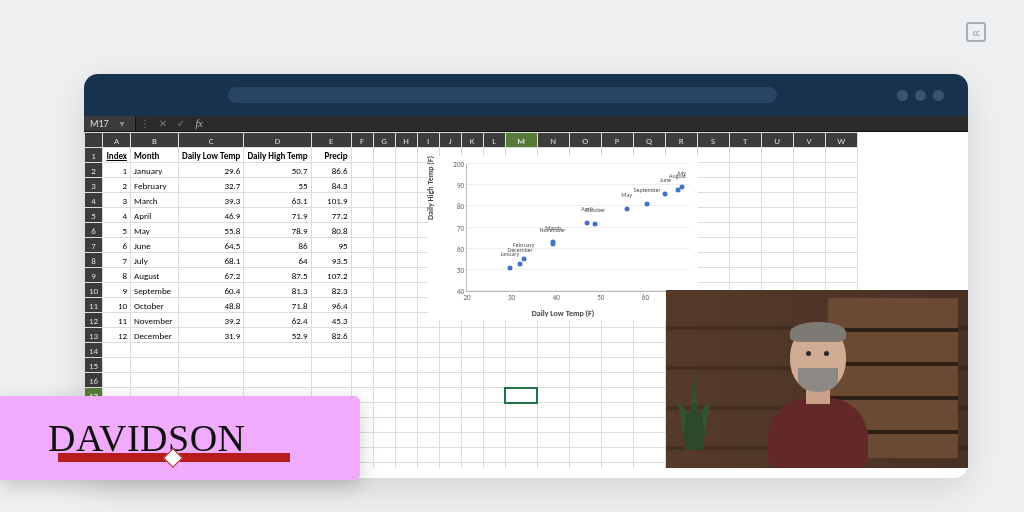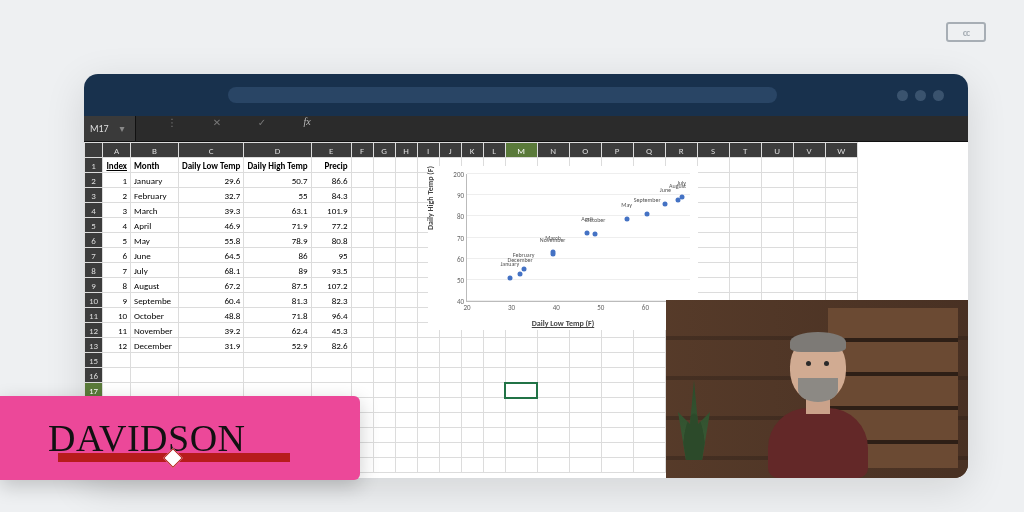--- a/index.html
+++ b/index.html
@@ -1,32 +1,32 @@
 <!DOCTYPE html>
 <html><head>
 <meta charset="utf-8">
 <style>
   * { box-sizing: border-box; margin: 0; padding: 0; }
   html, body { width: 1024px; height: 512px; overflow: hidden; }
   body { background: #eef0f2; font-family: Calibri, Arial, sans-serif; position: relative; }
 
   
   .cc-logo { position: absolute; top: 22px; right: 38px; display: flex; align-items: center; gap: 6px; color: #9ba3ab; opacity: .85; }
-  .cc-logo .box { width: 40px; height: 20px; border: 2px solid #9ba3ab; border-radius: 3px; display:flex; align-items:center; justify-content:center; font-size:10px; font-weight:700; letter-spacing:-1px;margin-left:44px;}
+  .cc-logo .box { width: 20px; height: 20px; border: 2px solid #9ba3ab; border-radius: 3px; display:flex; align-items:center; justify-content:center; font-size:10px; font-weight:700; letter-spacing:-1px;margin-left:44px;}
   .cc-logo .txt { font-family: Georgia, serif; font-size: 20px; font-weight: 600; }
 
   
   .card { position:absolute; top:74px; left:84px; width:884px; height:404px; background:#fff; border-radius:14px; box-shadow:0 10px 40px rgba(0,0,0,.12); overflow:hidden; }
   .titlebar { height:42px; background:#18314d; display:flex; align-items:center; padding:0 24px; }
   .urlbar { flex:1; margin:0 120px 0 120px; height:16px; background:#294565; border-radius:10px; }
   .dots { display:flex; gap:7px; margin-left:auto; }
   .dots span{ width:11px; height:11px; border-radius:50%; background:#3a536e; }
 
   
-  .excel-bar { height:26px; background:#2b2b2b; display:flex; align-items:flex-start; font-size:10px; color:#ddd; border-bottom:1px solid #111;gap:27px;}
+  .excel-bar { height:16px; background:#2b2b2b; display:flex; align-items:center; font-size:10px; color:#ddd; border-bottom:1px solid #111;}
   .namebox { width:52px; height:100%; background:#3a3a3a; display:flex; align-items:center; padding:0 6px; border-right:1px solid #111; }
   .namebox-drop { width:14px; text-align:center; color:#888; margin-left:auto; }
   .fxsep{ width:18px; display:flex; align-items:center; justify-content:center; color:#777;}
   .fxitalic{ font-style:italic; font-family:Georgia,serif; color:#bbb;}
   .fxbar { flex:1; height:100%; background:#2b2b2b; }
 
   
   .grid-wrap{ position:relative; height:calc(100% - 68px); background:#fff; overflow:hidden;}
   table.grid{ border-collapse:collapse; font-size:9px; table-layout:fixed;}
   table.grid th, table.grid td{ border:1px solid #dcdcdc; height:14px; padding:0 3px; white-space:nowrap; overflow:hidden;}
@@ -40,21 +40,21 @@
   table.grid tr.sel th.rowhdr{ background:#5a7a3a; color:#fff;}
   table.grid td.selcell{ outline:2px solid #217346; outline-offset:-1px;}
 
   
   .chart{ position:absolute; top:24px; left:344px; width:270px; height:164px; background:#fff;}
   .chart .plot{ position:absolute; top:8px; left:38px; right:8px; bottom:28px; border-left:1px solid #bbb; border-bottom:1px solid #bbb;}
   .chart .grid-lines div{position:absolute;left:0;right:0;height:0;border-top:1px solid #eee;}
   .chart .pt{position:absolute;width:5px;height:5px;border-radius:50%;background:#4472C4;transform:translate(-50%,50%);}
   .chart .lbl{position:absolute;font-size:6px;color:#555;transform:translate(-50%,-120%);white-space:nowrap;}
   .chart .ytitle{position:absolute;left:2px;top:50%;transform:rotate(-90deg) translateX(36%);transform-origin:left center;font-size:8px;font-weight:700;color:#444;}
-  .chart .xtitle{position:absolute;bottom:2px;left:50%;transform:translateX(-50%);font-size:8px;font-weight:700;color:#444;text-decoration:underline;}
+  .chart .xtitle{position:absolute;bottom:2px;left:50%;transform:translateX(-50%);font-size:8px;font-weight:700;color:#444;}
   .chart .ytick{position:absolute;font-size:7px;color:#666;right:100%;padding-right:3px;transform:translateY(50%);}
   .chart .xtick{position:absolute;font-size:7px;color:#666;top:100%;padding-top:2px;transform:translateX(-50%);}
 
   
   .video{ position:absolute; right:0; bottom:0; width:302px; height:178px; background:#3b2e27;}
   .bookshelf{position:absolute;inset:0;background:
     linear-gradient(90deg, rgba(80,55,40,.4), rgba(60,40,30,.6)),
     repeating-linear-gradient(180deg,#5a3d2a 0 36px,#3d2a1e 36px 40px);}
   .shelf-panel{position:absolute;right:10px;top:8px;width:130px;height:160px;
     background:repeating-linear-gradient(180deg,#6b4a33 0 30px,#2e1f16 30px 34px);}
@@ -62,21 +62,21 @@
   .person{position:absolute;left:92px;bottom:0;width:120px;height:150px;}
   .torso{position:absolute;bottom:0;left:10px;width:100px;height:70px;background:#632828;border-radius:40px 40px 10px 10px;}
   .neck{position:absolute;bottom:64px;left:48px;width:24px;height:16px;background:#caa28a;}
   .head{position:absolute;bottom:76px;left:32px;width:56px;height:66px;background:#d1ab92;border-radius:46% 46% 48% 48%;}
   .hair{position:absolute;bottom:126px;left:32px;width:56px;height:20px;background:#7d7a76;border-radius:50% 50% 20% 20%;}
   .beard{position:absolute;bottom:76px;left:40px;width:40px;height:24px;background:#8c8984;border-radius:0 0 50% 50%;}
   .eye{position:absolute;width:5px;height:5px;background:#2a2a2a;border-radius:50%;bottom:112px;}
   .eyeL{left:48px;} .eyeR{left:66px;}
 
   
-  .davidson{ position:absolute; left:0; bottom:32px; width:360px; height:84px; background:#ec4899; border-radius:0 6px 6px 0; box-shadow:0 6px 20px rgba(0,0,0,.2); display:flex; align-items:center; padding-left:48px;}
+  .davidson{ position:absolute; left:0; bottom:32px; width:360px; height:84px; background:#f0abfc; border-radius:0 6px 6px 0; box-shadow:0 6px 20px rgba(0,0,0,.2); display:flex; align-items:center; padding-left:48px;}
   .davidson .word{ font-family:Georgia, "Times New Roman", serif; font-weight:400; font-size:38px; letter-spacing:0.5px; color:#111;}
   .davidson .bar{ position:absolute; bottom:18px; left:58px; width:232px; height:9px; background:#b71c1c;}
   .davidson .diamond{ position:absolute; bottom:15px; left:166px; width:14px; height:14px; background:#fff; transform:rotate(45deg); border:1px solid #b71c1c;}
 </style>
 </head>
 <body>
 
 <div class="cc-logo">
   <span class="box">cc</span>
 </div>
@@ -342,21 +342,21 @@
             <td></td>
             <td></td>
             <td></td>
             <td></td>
           </tr>
           <tr>
             <th class="rowhdr">8</th>
             <td class="right">7</td>
             <td>July</td>
             <td class="right">68.1</td>
-            <td class="right">89</td>
+            <td class="right">64</td>
             <td class="right">93.5</td>
             <td></td>
             <td></td>
             <td></td>
             <td></td>
             <td></td>
             <td></td>
             <td></td>
             <td></td>
             <td></td>
@@ -474,20 +474,46 @@
             <td></td>
             <td></td>
           </tr>
           <tr>
             <th class="rowhdr">13</th>
             <td class="right">12</td>
             <td>December</td>
             <td class="right">31.9</td>
             <td class="right">52.9</td>
             <td class="right">82.6</td>
+            <td></td>
+            <td></td>
+            <td></td>
+            <td></td>
+            <td></td>
+            <td></td>
+            <td></td>
+            <td></td>
+            <td></td>
+            <td></td>
+            <td></td>
+            <td></td>
+            <td></td>
+            <td></td>
+            <td></td>
+            <td></td>
+            <td></td>
+            <td></td>
+          </tr>
+          <tr>
+            <th class="rowhdr">14</th>
+            <td></td>
+            <td></td>
+            <td></td>
+            <td></td>
+            <td></td>
             <td></td>
             <td></td>
             <td></td>
             <td></td>
             <td></td>
             <td></td>
             <td></td>
             <td></td>
             <td></td>
             <td></td>

